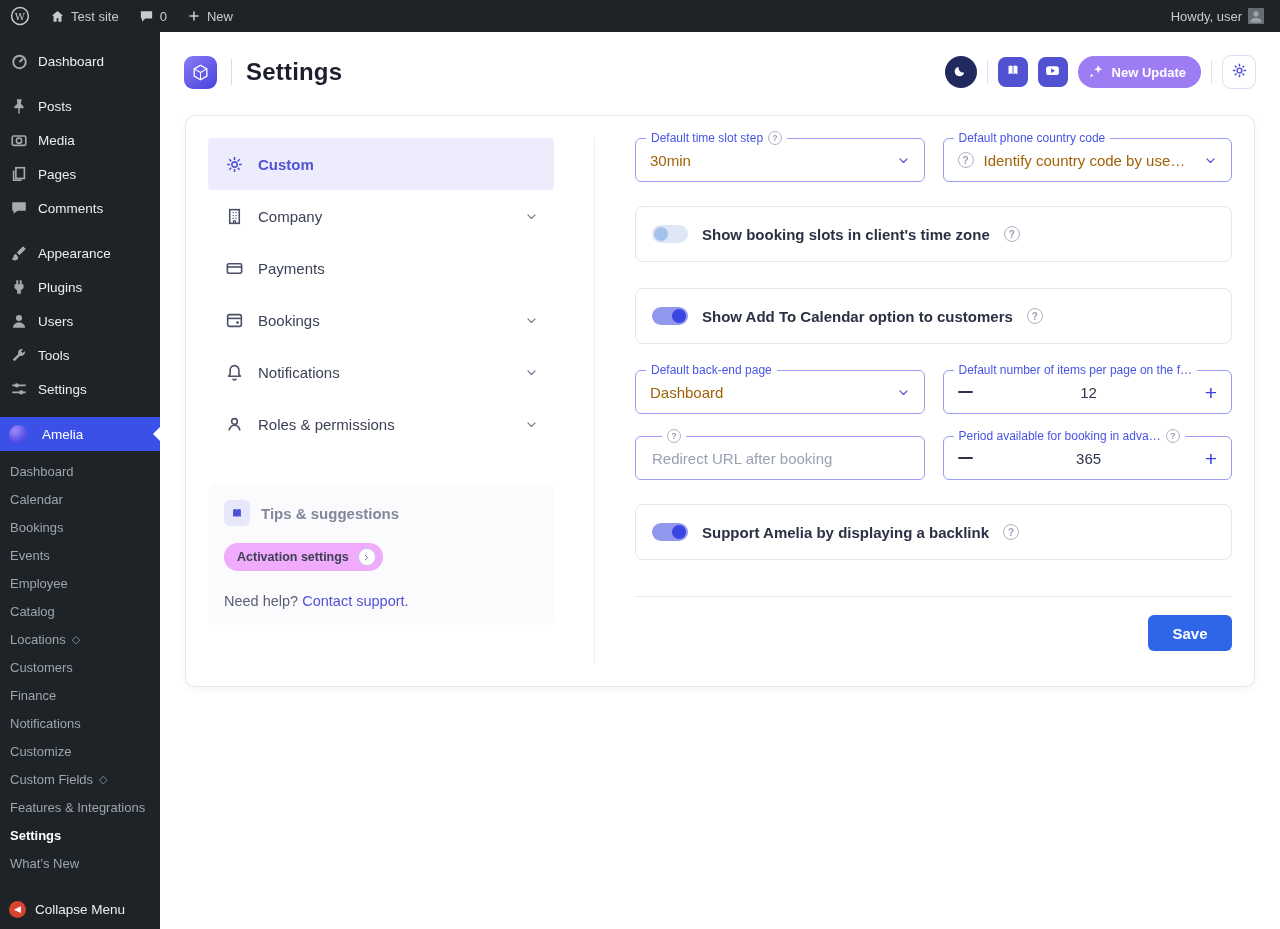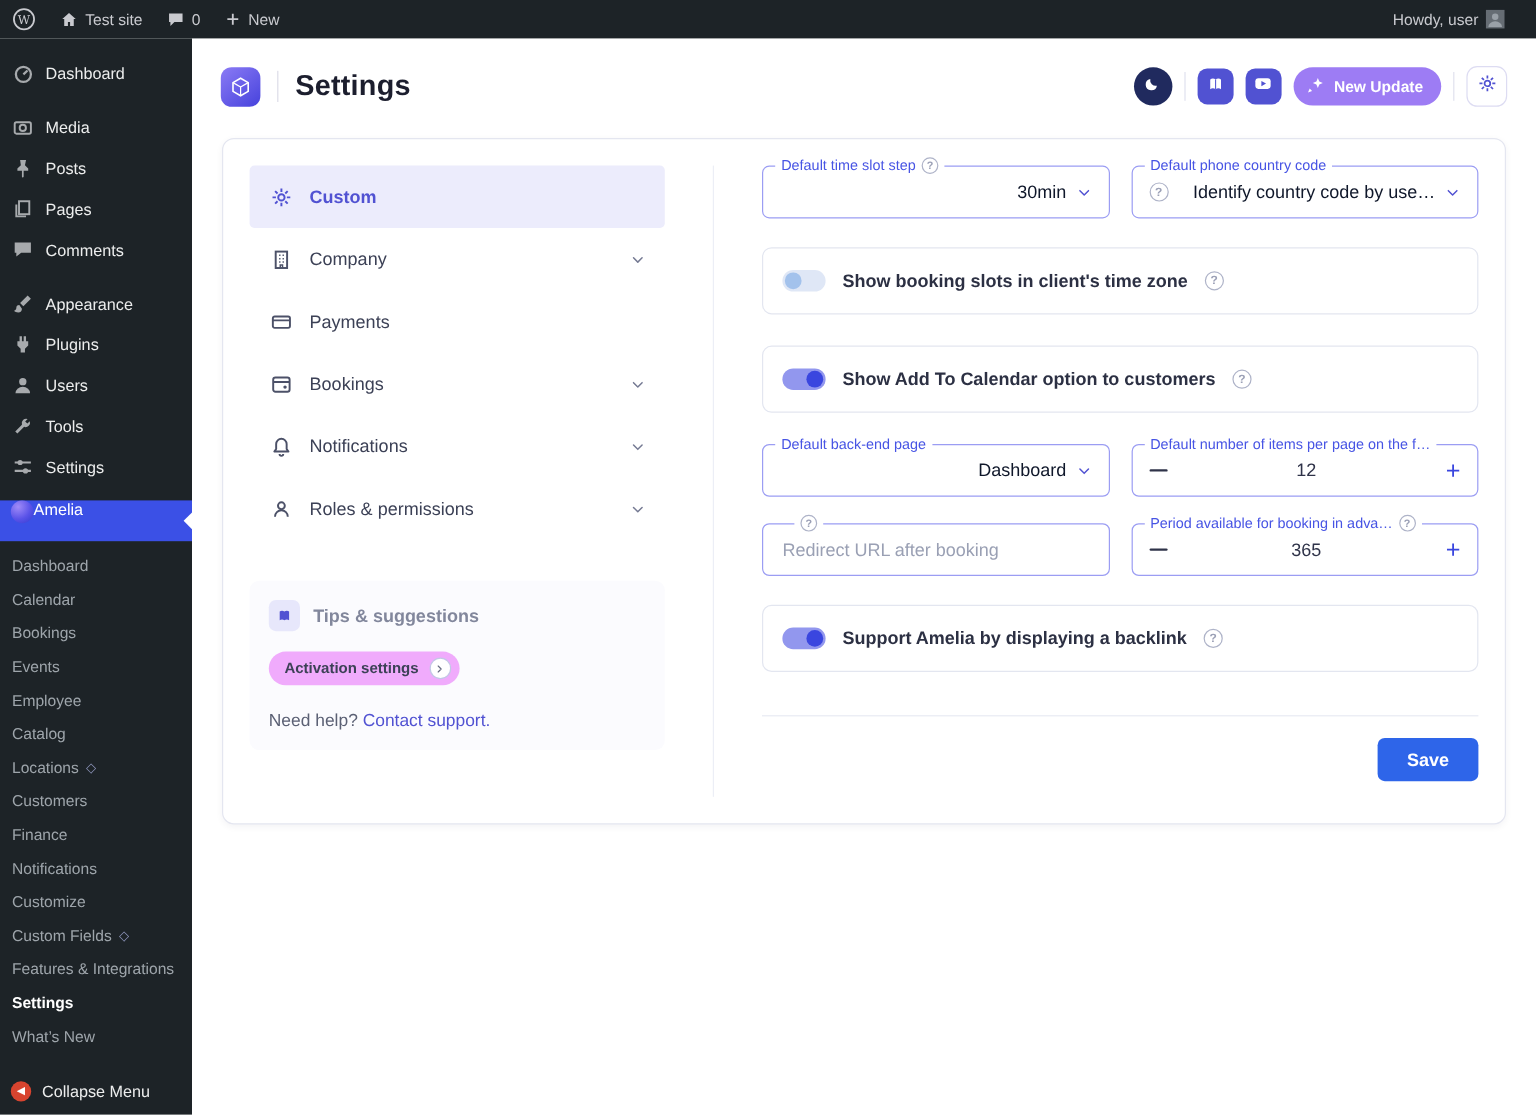--- a/index.html
+++ b/index.html
@@ -11,29 +11,29 @@
   }
   .page { position:relative; width:1280px; height:929px; }
 
   
   #adminbar { position:absolute; top:0; left:0; right:0; height:32px; background:#1d2327;
     display:flex; align-items:center; justify-content:space-between; color:#c9cacf; font-size:13px; z-index:60; }
   .ab-left, .ab-right { display:flex; align-items:center; height:100%; }
   .ab-item { display:flex; align-items:center; gap:6px; padding:0 10px; height:100%; color:#c9cacf; cursor:pointer; }
   .ab-item svg { display:block; }
   .avatar { width:16px; height:16px; display:inline-block; overflow:hidden; }
-  .ab-right { padding-right:16px; }
+  .ab-right { padding-right:6px; }
 
   
   #sidebar { position:absolute; top:32px; left:0; width:160px; bottom:0; background:#1d2327; color:#f0f0f1; }
   .menu { padding-top:12px; }
   .menu-item { height:34px; display:flex; align-items:center; gap:9px; padding:0 8px 0 9px; font-size:13.5px; color:#eceded; cursor:pointer; }
   .menu-item .micon { width:20px; height:20px; color:#a7aaad; flex:none; display:flex; align-items:center; justify-content:center; }
   .sep { height:11px; }
-  .amelia-item { height:34px; display:flex; align-items:flex-start; gap:0; padding:0 8px 0 9px; font-size:13.5px;
+  .amelia-item { height:34px; display:flex; align-items:center; gap:14px; padding:0 8px 0 9px; font-size:13.5px;
     background:#3b50e6; color:#fff; font-weight:500; position:relative; cursor:pointer; }
   .amelia-item:after { content:""; position:absolute; right:0; top:50%; margin-top:-7px;
     border:7px solid transparent; border-right-color:#ffffff; }
   .amelia-logo { width:19px; height:19px; border-radius:50%; flex:none;
     background:radial-gradient(circle at 32% 28%, #a08bf8, #5a53e8 55%, #2f3bd0); }
   .submenu { padding:6px 0 8px; }
   .submenu-item { height:28px; display:flex; align-items:center; padding:0 10px; font-size:13px; color:#9ea5ab; cursor:pointer; gap:6px; }
   .submenu-item.active { color:#fff; font-weight:700; }
   .pro-diamond { font-size:11px; color:#8c93b8; }
   .collapse-row { position:absolute; bottom:6px; left:0; right:0; height:28px; display:flex; align-items:center; gap:9px;
@@ -82,21 +82,21 @@
 
   .v-div { width:1px; background:#eceef6; margin-left:40px; flex:none; }
   .form-col { flex:1; margin-left:40px; display:flex; flex-direction:column; }
 
   .grid2 { display:grid; grid-template-columns:1fr 1fr; gap:18px; }
   .field { position:relative; height:44px; border:1.3px solid #9b9df3; border-radius:6px; background:#fff;
     display:flex; align-items:center; padding:0 14px; cursor:pointer; }
   .flabel { position:absolute; top:-8px; left:10px; background:#fff; padding:0 5px; font-size:12px; color:#4754e4;
     display:flex; align-items:center; gap:5px; white-space:nowrap; max-width:94%; }
   .flabel span { white-space:nowrap; overflow:hidden; text-overflow:ellipsis; }
-  .fvalue { font-size:15px; color:#0f172a; flex:1; white-space:nowrap; overflow:hidden; text-overflow:ellipsis;text-align:right; }
+  .fvalue { font-size:15px; color:#a16207; flex:1; white-space:nowrap; overflow:hidden; text-overflow:ellipsis; }
   .chev-d { color:#5152d2; margin-left:8px; display:flex; flex:none; }
   .help { width:16px; height:16px; border-radius:50%; border:1.4px solid #aeb3c8; color:#9ba0b6; font-size:10px;
     font-weight:700; display:inline-flex; align-items:center; justify-content:center; flex:none; background:#fff; cursor:pointer; }
   .help.sm { width:14px; height:14px; font-size:9px; }
   .lead-help { margin-right:10px; }
 
   .trow { height:56px; border:1px solid #e3e6f0; border-radius:8px; display:flex; align-items:center; gap:14px; padding:0 16px; }
   .mt24 { margin-top:24px; } .mt26 { margin-top:26px; } .mt22 { margin-top:22px; }
   .tlabel { font-size:15px; font-weight:700; color:#2c3043; }
   .switch { width:36px; height:18px; border-radius:9px; background:#dfe7f6; position:relative; flex:none; cursor:pointer; }
@@ -176,33 +176,33 @@
               <circle cx="10" cy="10.5" r="6.6" fill="none" stroke="currentColor" stroke-width="2"></circle>
               <path d="M10 10.5l3.6-3.4" stroke="currentColor" stroke-width="2"></path>
             </svg>
           </span>
         <span>Dashboard</span>
       </div>
       <div class="sep"></div>
       <div class="menu-item">
         <span class="micon">
             <svg width="18" height="18" viewBox="0 0 20 20">
+              <path d="M7.5 2.5h5.5l-1 5 3 3v2h-4.2V18l-.8 1-.8-1v-5.5H5v-2l3.2-3z" fill="currentColor"></path>
+            </svg>
+          </span>
+        <span>Posts</span>
+      </div>
+      <div class="menu-item">
+        <span class="micon">
+            <svg width="18" height="18" viewBox="0 0 20 20">
               <rect x="2.5" y="5.5" width="15" height="10.5" rx="1.6" fill="none" stroke="currentColor" stroke-width="1.8"></rect>
               <circle cx="10" cy="10.7" r="2.9" fill="none" stroke="currentColor" stroke-width="1.8"></circle>
             </svg>
           </span>
         <span>Media</span>
-      </div>
-      <div class="menu-item">
-        <span class="micon">
-            <svg width="18" height="18" viewBox="0 0 20 20">
-              <path d="M7.5 2.5h5.5l-1 5 3 3v2h-4.2V18l-.8 1-.8-1v-5.5H5v-2l3.2-3z" fill="currentColor"></path>
-            </svg>
-          </span>
-        <span>Posts</span>
       </div>
       <div class="menu-item">
         <span class="micon">
             <svg width="18" height="18" viewBox="0 0 20 20">
               <rect x="6.5" y="3" width="9.5" height="12" fill="none" stroke="currentColor" stroke-width="1.8"></rect>
               <path d="M4 6v11h9" fill="none" stroke="currentColor" stroke-width="1.8"></path>
             </svg>
           </span>
         <span>Pages</span>
       </div>

